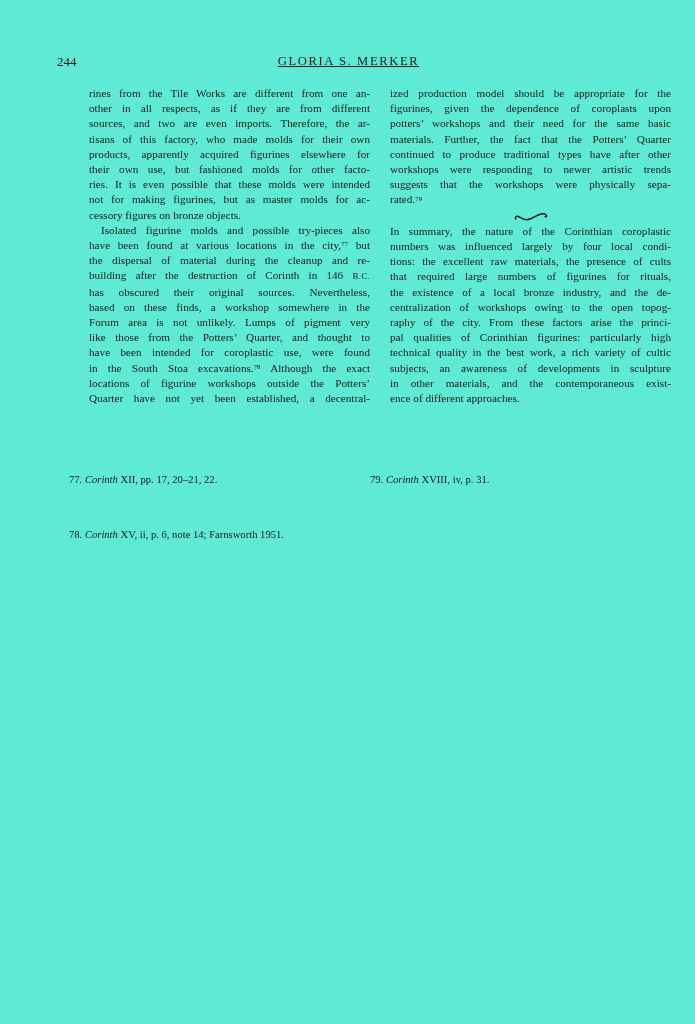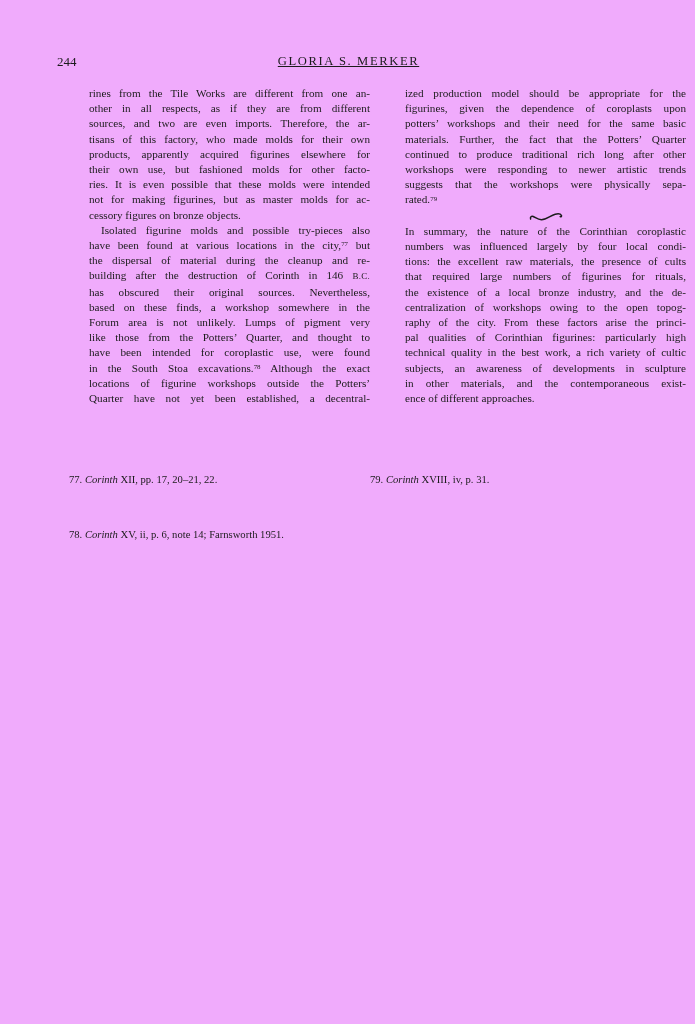--- a/index.html
+++ b/index.html
@@ -1,33 +1,33 @@
 <!DOCTYPE html>
 <html><head>
 <meta charset="utf-8">
 <style>
   html,body{margin:0;padding:0;background:#e8e8e8;}
   .page{
     position:relative;width:695px;height:1024px;margin:0 auto;
-    background:#f0abfc;color:#1b1b1b;
+    background:#5eead4;color:#1b1b1b;
     font-family:"Liberation Serif","DejaVu Serif",serif;
     overflow:hidden;
   }
   .header-row{position:absolute;top:54px;left:57px;right:55px;height:18px;}
   .page-num{position:absolute;left:0;top:0;font-size:13px;}
   .running-head{
     position:absolute;left:0;right:0;top:0;text-align:center;
     font-size:12.6px;letter-spacing:1.6px;text-decoration:underline;
   }
   .col{
     position:absolute;top:86px;width:281px;
     font-size:11.2px;line-height:15.2px;margin-left:32px;
   }
   .col-left{left:57px;}
-  .col-right{left:373px;}
+  .col-right{left:358px;}
   .para{margin:0;}
   .line{
     text-align:justify;
     text-align-last:justify;
     min-height:15.2px;
   }
   .line.para-end{text-align-last:left;}
   .line.first-indent{padding-left:12px;}
   sup{
     font-size:0.62em;line-height:0;
@@ -84,21 +84,21 @@
         <div class="line">Quarter have not yet been established, a decentral-</div>
       </div>
     </div>
 
   <div class="col col-right">
       <div class="para">
         <div class="line">ized production model should be appropriate for the</div>
         <div class="line">figurines, given the dependence of coroplasts upon</div>
         <div class="line">potters’ workshops and their need for the same basic</div>
         <div class="line">materials. Further, the fact that the Potters’ Quarter</div>
-        <div class="line">continued to produce traditional rich long after other</div>
+        <div class="line">continued to produce traditional types have after other</div>
         <div class="line">workshops were responding to newer artistic trends</div>
         <div class="line">suggests that the workshops were physically sepa-</div>
         <div class="line para-end">rated.<sup>79</sup></div>
       </div>
       <div class="ornament"><svg width="36" height="13" viewBox="0 0 36 13">
     <path d="M2.6 8.0 C 2.0 6.2, 3.4 4.8, 5.2 5.5 C 7.8 6.6, 9.8 8.6, 13.4 8.7 C 18.4 8.8, 22.2 4.6, 27.2 3.3 C 30.2 2.5, 32.6 3.0, 33.4 4.3 C 33.9 5.2, 33.1 6.1, 32.2 5.6" fill="none" stroke="#1c1c1c" stroke-width="1.5" stroke-linecap="round"></path>
   </svg></div>
       <div class="para">
         <div class="line">In summary, the nature of the Corinthian coroplastic</div>
         <div class="line">numbers was influenced largely by four local condi-</div>

